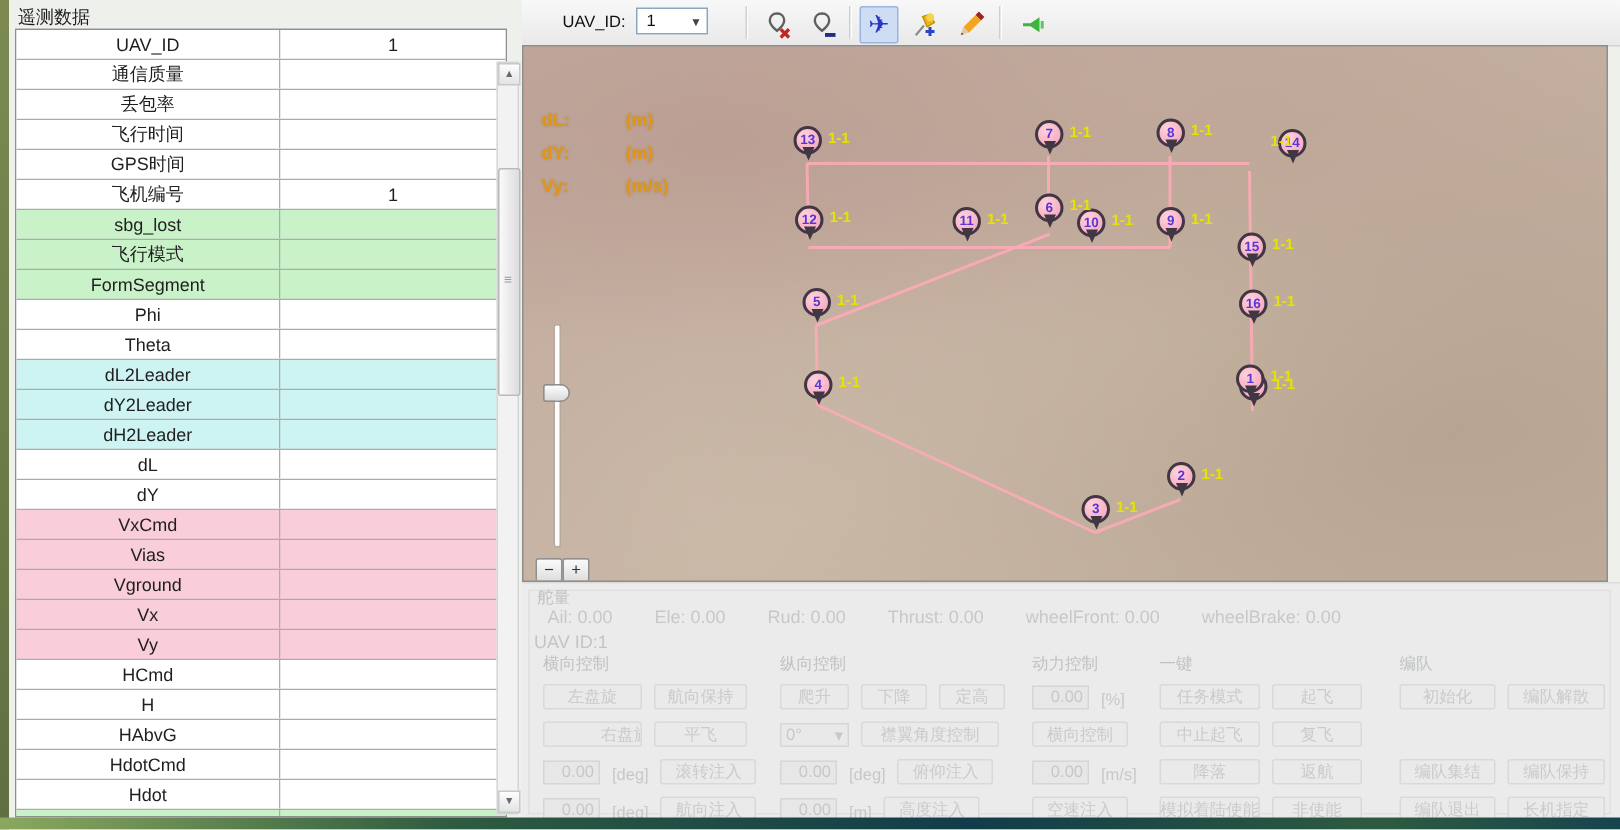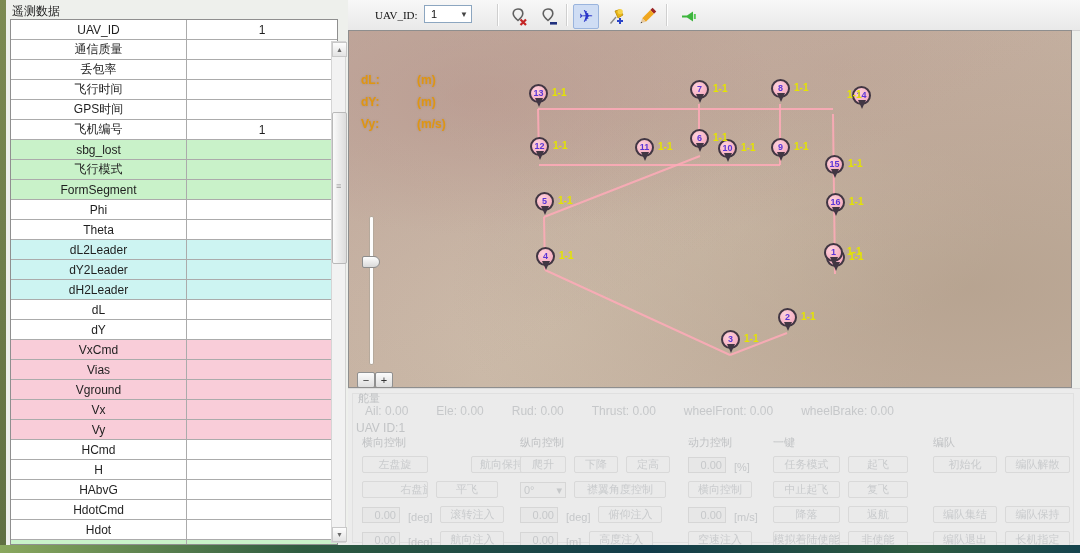--- a/index.html
+++ b/index.html
@@ -20,21 +20,21 @@
   
   .tscroll{position:absolute;left:325px;top:41px;width:15px;height:502px;background:#f2f2f2;border:1px solid #d5d5d5;box-sizing:border-box;}
   .sarrow{position:absolute;left:0;width:13px;height:13px;font-size:7px;color:#6a6a6a;display:flex;align-items:center;justify-content:center;background:linear-gradient(180deg,#fdfdfd,#e3e3e3);border:1px solid #c8c8c8;}
   .sarrow.up{top:0;}
   .sarrow.down{bottom:0;}
   .sthumb{position:absolute;left:0px;top:70px;width:13px;height:150px;background:linear-gradient(90deg,#fafafa,#dcdcdc);border:1px solid #b9b9b9;border-radius:2px;}
   .sthumb::after{content:"≡";position:absolute;left:3px;top:50%;margin-top:-7px;font-size:9px;color:#9a9a9a;}
 
   
   .toolbar{position:absolute;left:348px;top:0;width:732px;height:30px;background:linear-gradient(180deg,#f8f8f8,#e9e9e9);border-bottom:1px solid #d2d2d2;}
-  .tb-label{position:absolute;left:27px;top:9px;font-size:11px;color:#111;font-family:Liberation Serif, serif;}
+  .tb-label{position:absolute;left:27px;top:9px;font-size:11px;color:#111;}
   .tb-combo{position:absolute;left:76px;top:5px;width:48px;height:18px;background:#fff;border:1px solid #8ca6c0;box-sizing:border-box;font-size:11px;color:#111;display:flex;align-items:center;padding-left:6px;}
   .tb-combo .arr{position:absolute;right:3px;top:4px;font-size:8px;color:#444;}
   .tb-sep{position:absolute;top:4px;width:1px;height:22px;background:#cfcfcf;border-right:1px solid #fff;}
   .tb-btn{position:absolute;top:4px;width:24px;height:23px;display:flex;align-items:center;justify-content:center;border:1px solid transparent;border-radius:2px;}
   .tb-btn.selected{background:#cfddf4;border:1px solid #9ab4dd;}
   .plane-glyph{font-size:17px;color:#2a35c8;line-height:1;}
 
   
   .map{position:absolute;left:348px;top:30px;width:724px;height:358px;border:1px solid #8e8e8e;box-sizing:border-box;overflow:hidden;
     background:
@@ -358,21 +358,21 @@
       <span>Thrust: 0.00</span>
       <span>wheelFront: 0.00</span>
       <span>wheelBrake: 0.00</span>
     </div>
   <div class="bp-uav">UAV ID:1</div>
   <div>
       <div class="bp-col" style="left: 14px;">
         <div class="gtitle">横向控制</div>
         <div class="grow">
           <div class="gbtn" style="width: 66px;">左盘旋</div>
-          <div class="gbtn" style="width: 62px; margin-left: 35px;">航向保持</div>
+          <div class="gbtn" style="width: 62px;">航向保持</div>
         </div>
         <div class="grow">
           <div class="gbtn" style="width: 66px; padding-left: 44px;">右盘旋</div>
           <div class="gbtn" style="width: 62px;">平飞</div>
         </div>
         <div class="grow">
           <div class="gfield" style="width: 38px;">0.00</div>
           <span class="gunit">[deg]</span>
           <div class="gbtn" style="width: 64px;">滚转注入</div>
         </div>

